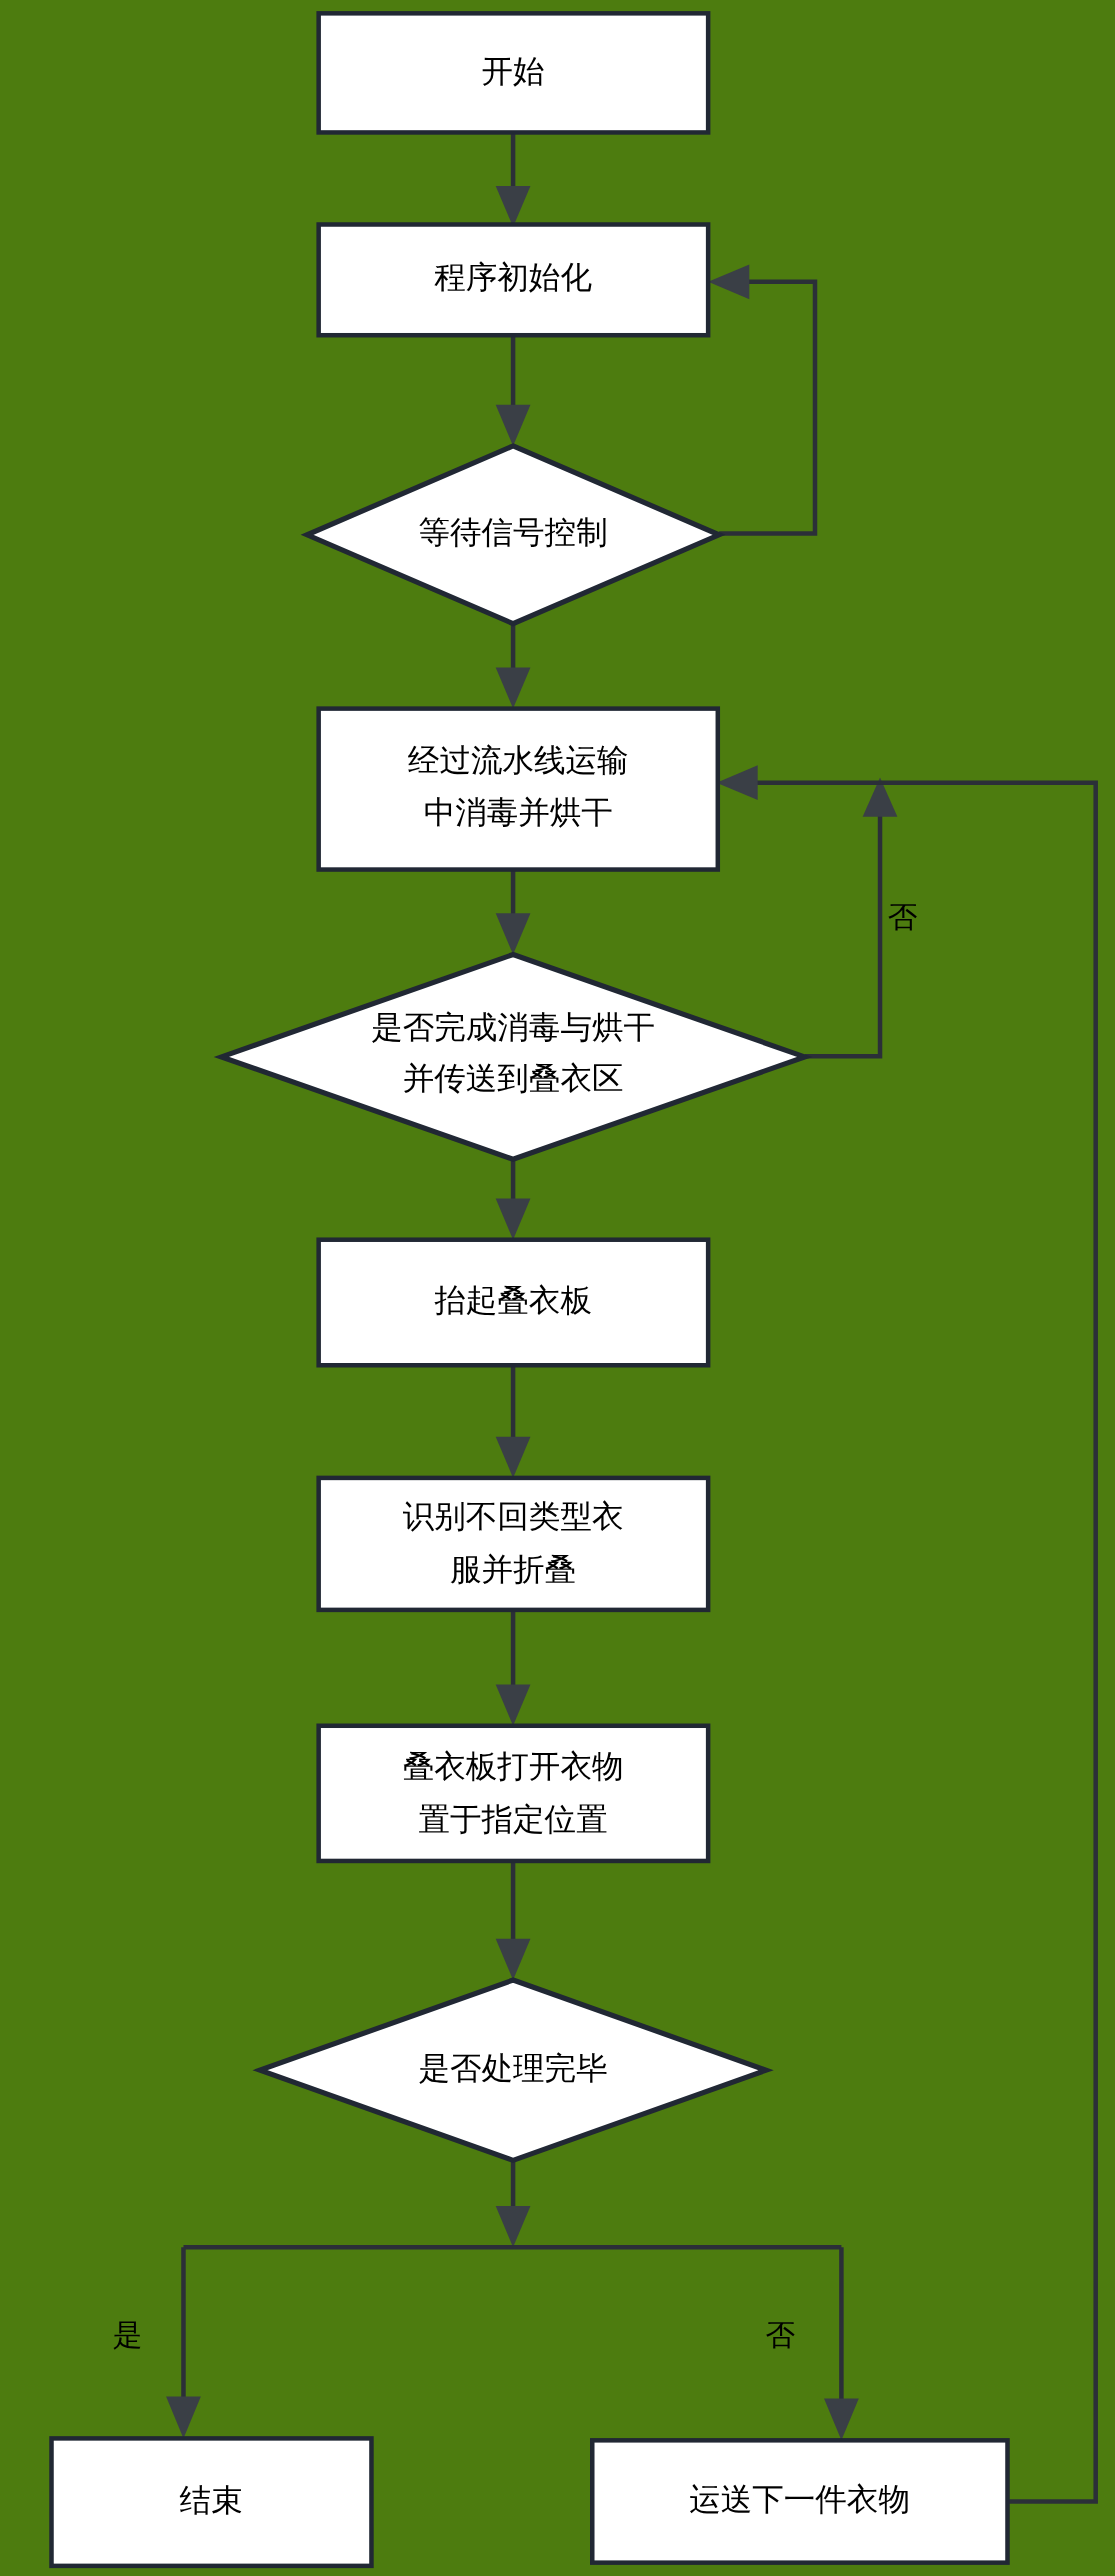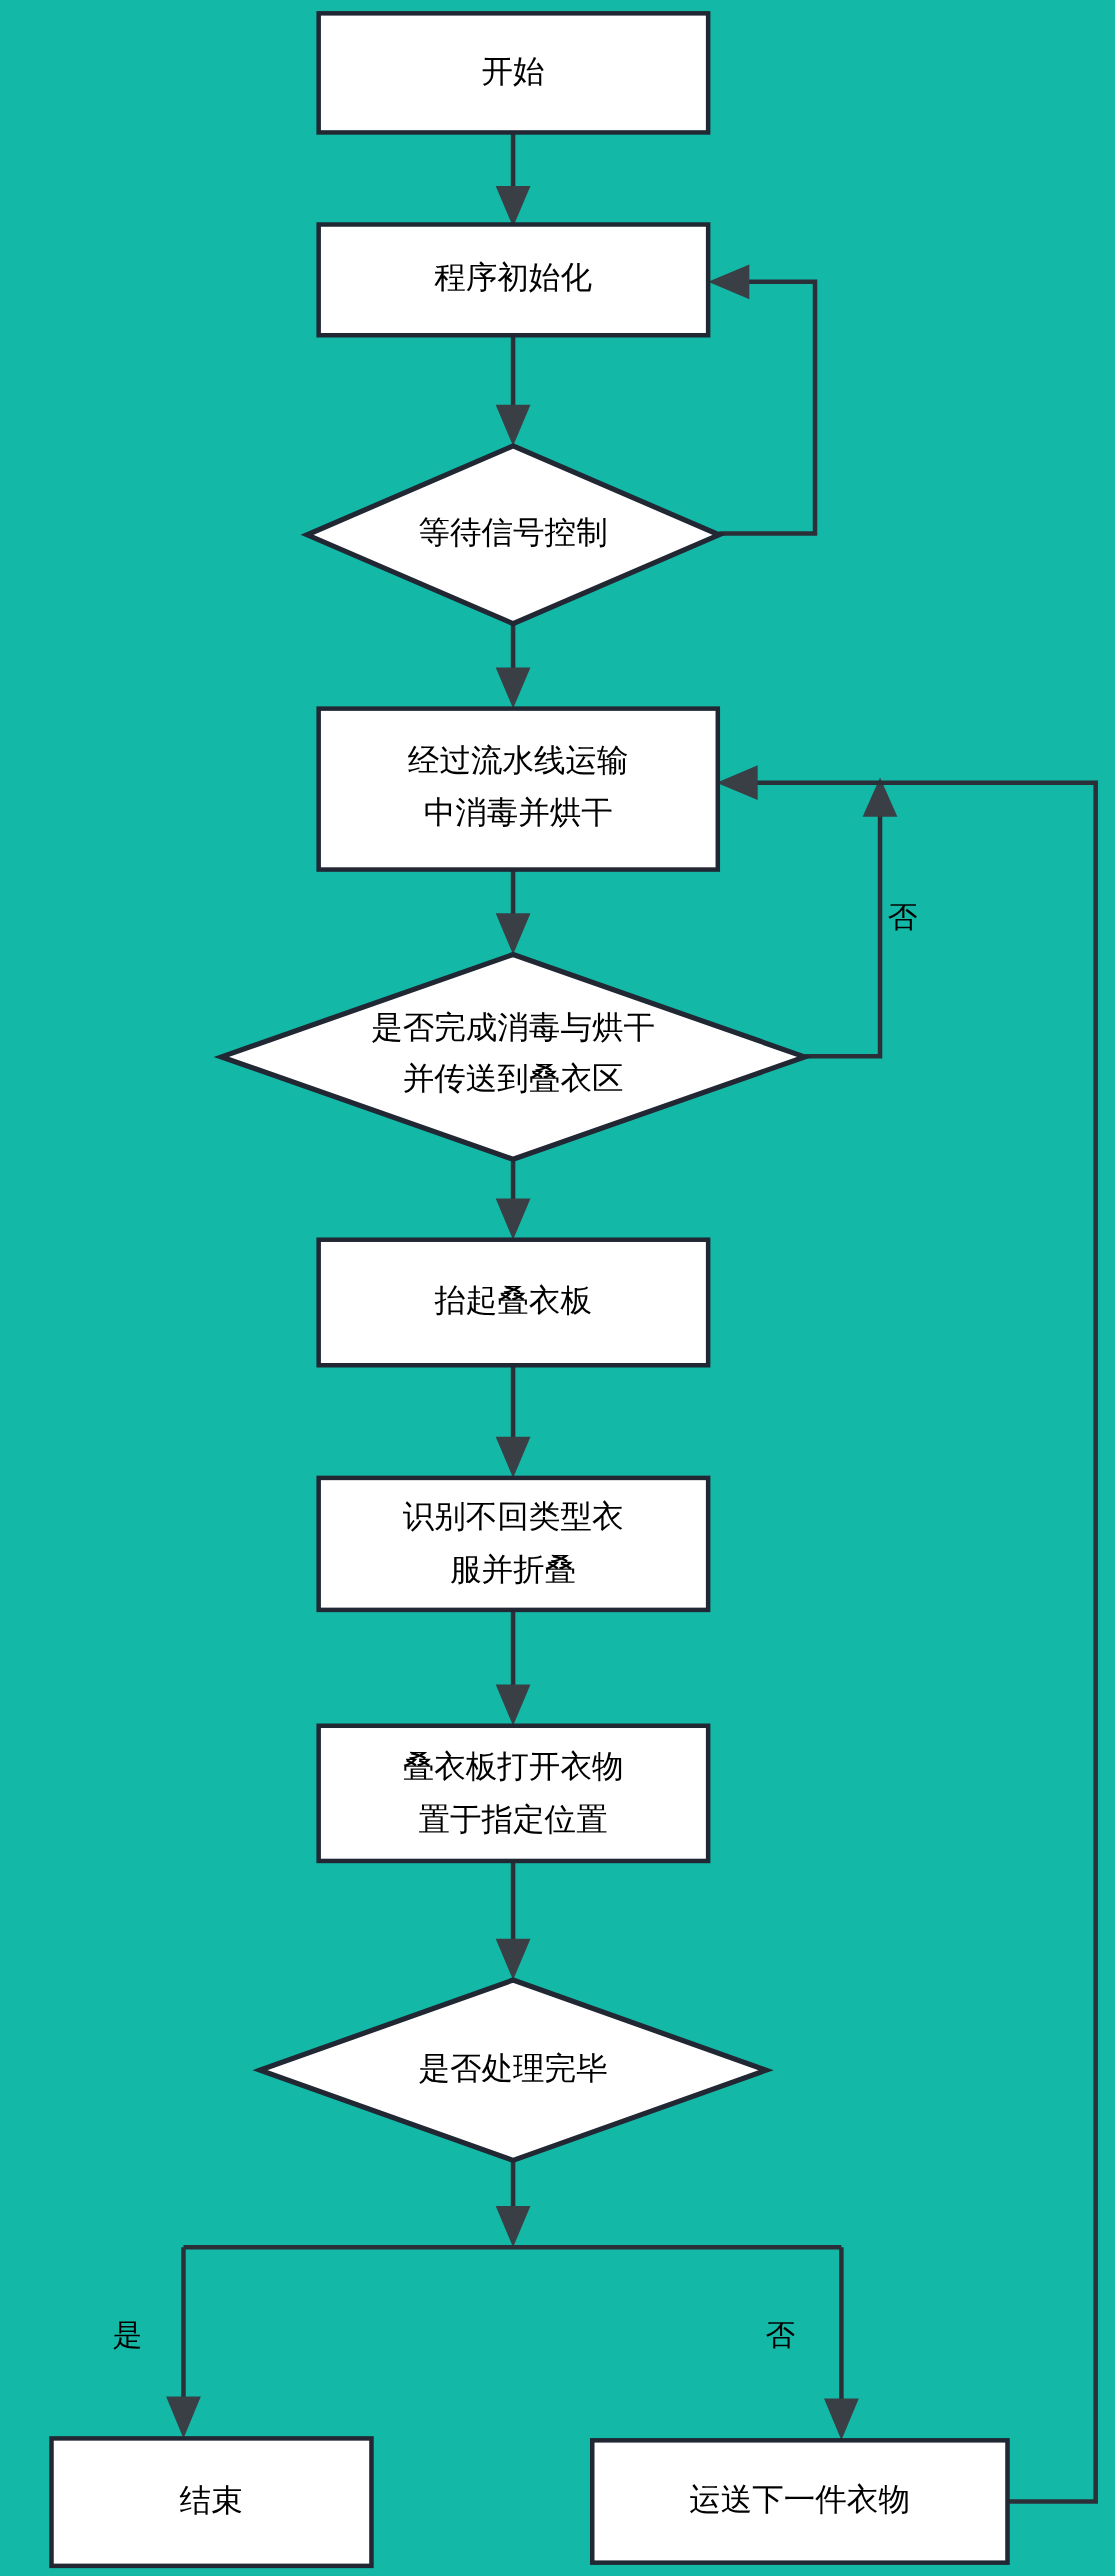--- a/index.html
+++ b/index.html
@@ -7,21 +7,21 @@
     padding: 0;
     background: #ffffff;
   }
   body {
     font-family: "Liberation Serif", "DejaVu Serif", serif;
   }
   #flowchart-root {
     position: relative;
     width: 1115px;
     height: 2576px;
-    background: #14b8a6;
+    background: #4d7c0f;
     overflow: hidden;
   }
   #flow-svg {
     position: absolute;
     top: 0;
     left: 0;
     width: 1115px;
     height: 2576px;
     display: block;
   }

